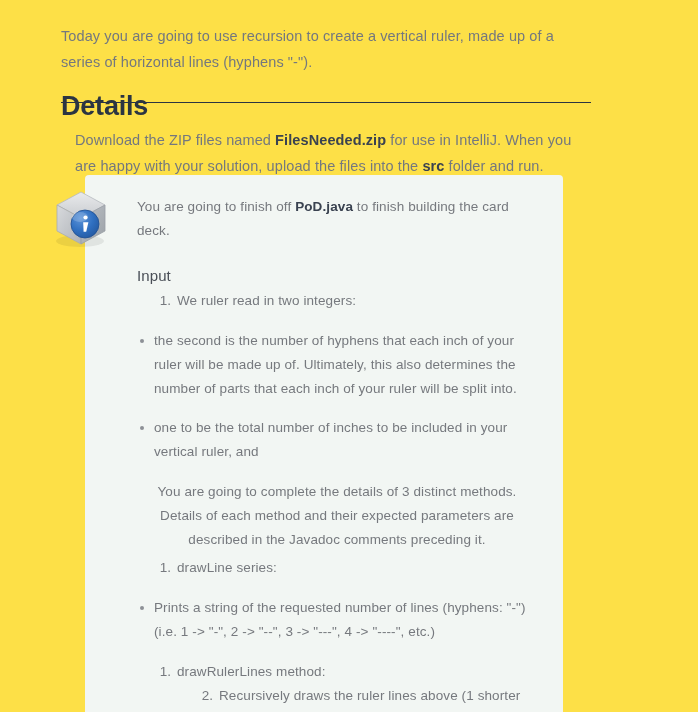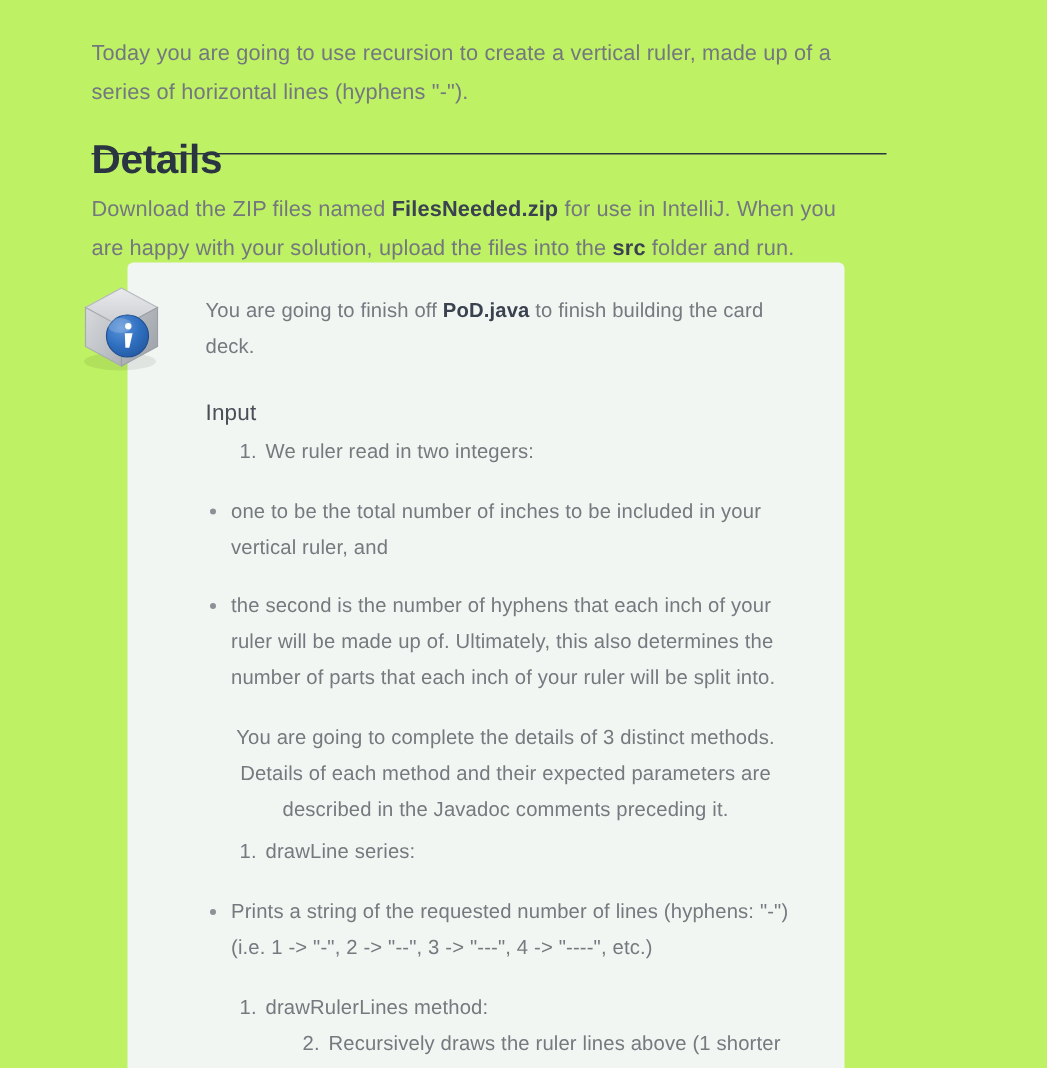--- a/index.html
+++ b/index.html
@@ -12,21 +12,21 @@
     height: 712px;
     overflow: hidden;
     font-family: "Liberation Sans", sans-serif;
     -webkit-font-smoothing: antialiased;
   }
 
   .page {
     position: relative;
     width: 698px;
     height: 712px;
-    background: #bef264;
+    background: #fde047;
   }
 
   
   .intro {
     position: absolute;
     left: 61px;
     top: 8px;
     width: 530px;
     font-size: 14.5px;
     line-height: 26px;
@@ -51,21 +51,21 @@
     left: 61px;
     top: 102px;
     width: 530px;
     height: 1px;
     background: #2b3542;
   }
 
   
   .download-para {
     position: absolute;
-    left: 61px;
+    left: 75px;
     top: 112px;
     width: 520px;
     font-size: 14.5px;
     line-height: 26px;
     color: #74787e;
     letter-spacing: 0.1px;
   }
   .download-para b,
   .note-lead b {
     color: #3a4250;
@@ -218,22 +218,22 @@
       <span>You are going to finish off </span><b>PoD.java</b><span> to finish building the card deck.</span>
     </p>
 
     <h3 class="note-h">Input</h3>
 
     <ol class="lvl1">
       <li>We ruler read in two integers:</li>
     </ol>
 
     <ul class="bullets">
+      <li>the second is the number of hyphens that each inch of your ruler will be made up of. Ultimately, this also determines the number of parts that each inch of your ruler will be split into.</li>
       <li>one to be the total number of inches to be included in your vertical ruler, and</li>
-      <li>the second is the number of hyphens that each inch of your ruler will be made up of. Ultimately, this also determines the number of parts that each inch of your ruler will be split into.</li>
     </ul>
 
 
     <p class="note-para">You are going to complete the details of 3 distinct methods. Details of each method and their expected parameters are described in the Javadoc comments preceding it.</p>
 
     <ol class="lvl1 spacer-list">
       <li>drawLine series:</li>
     </ol>
 
     <ul class="bullets">

